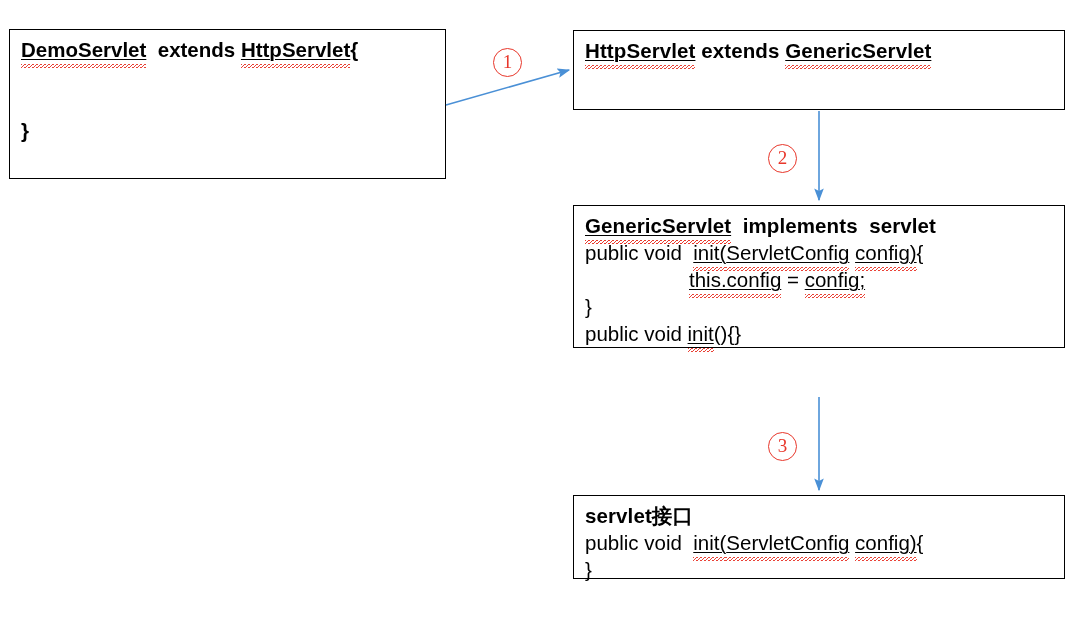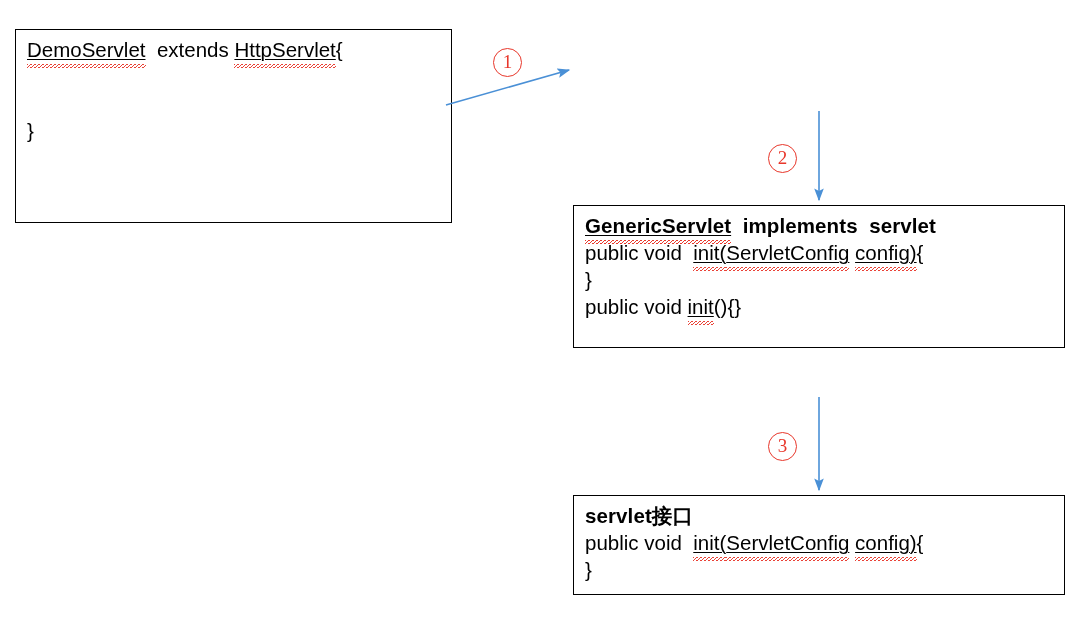--- a/index.html
+++ b/index.html
@@ -114,36 +114,40 @@
     line-height: 25px;
     text-align: center;
     background: transparent;
   }
 </style>
 </head>
 <body>
 
 <div class="canvas">
 
-  <div class="box" style="left:15px; top:29px; width:437px; height:194px;">
+  <div class="box" style="left:9px; top:29px; width:437px; height:150px;font-weight:bold;">
     <div class="code-line"><span class="sq">DemoServlet</span><span>  extends </span><span class="sq">HttpServlet</span><span>{</span></div>
     <div class="code-line blank">&nbsp;</div>
     <div class="code-line blank">&nbsp;</div>
     <div class="code-line"><span>}</span></div>
   </div>
 
+  <div class="box" style="left:573px; top:30px; width:492px; height:80px;">
+    <div class="code-line bold"><span class="sq">HttpServlet</span><span> extends </span><span class="sq">GenericServlet</span></div>
+  </div>
 
   <div class="box" style="left:573px; top:205px; width:492px; height:143px;">
     <div class="code-line bold"><span class="sqo"><span class="sq" style="text-decoration-color:#000;">GenericServlet</span></span><span>  implements  servlet</span></div>
     <div class="code-line"><span>public void  </span><span class="sq">init(</span><span class="sq">ServletConfig</span><span> </span><span class="sq">config)</span><span>{</span></div>
+    <div class="code-line indent"><span class="sq">this.config</span><span> = </span><span class="sq">config;</span></div>
     <div class="code-line"><span>}</span></div>
     <div class="code-line"><span>public void </span><span class="sq">init</span><span>(){}</span></div>
   </div>
 
-  <div class="box" style="left:573px; top:495px; width:492px; height:100px;">
+  <div class="box" style="left:573px; top:495px; width:492px; height:84px;">
     <div class="code-line bold"><span>servlet接口</span></div>
     <div class="code-line"><span>public void  </span><span class="sq">init(</span><span class="sq">ServletConfig</span><span> </span><span class="sq">config)</span><span>{</span></div>
     <div class="code-line"><span>}</span></div>
   </div>
 
   <svg class="arrow-layer" width="1086" height="624" viewBox="0 0 1086 624">
     <defs>
       <marker id="ah" markerWidth="9" markerHeight="9" refX="7.2" refY="3.4" orient="auto" markerUnits="strokeWidth">
         <path d="M0,0.4 L8,3.4 L0,6.4 L1.6,3.4 z" fill="#4a90d6"></path>
       </marker>

